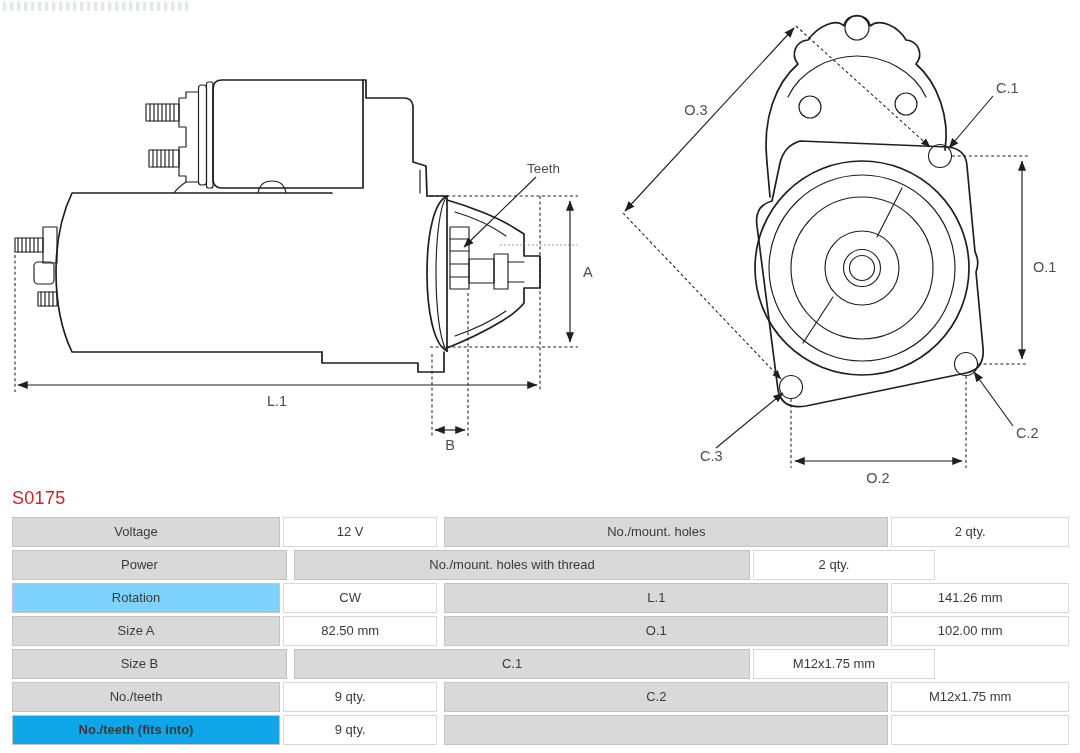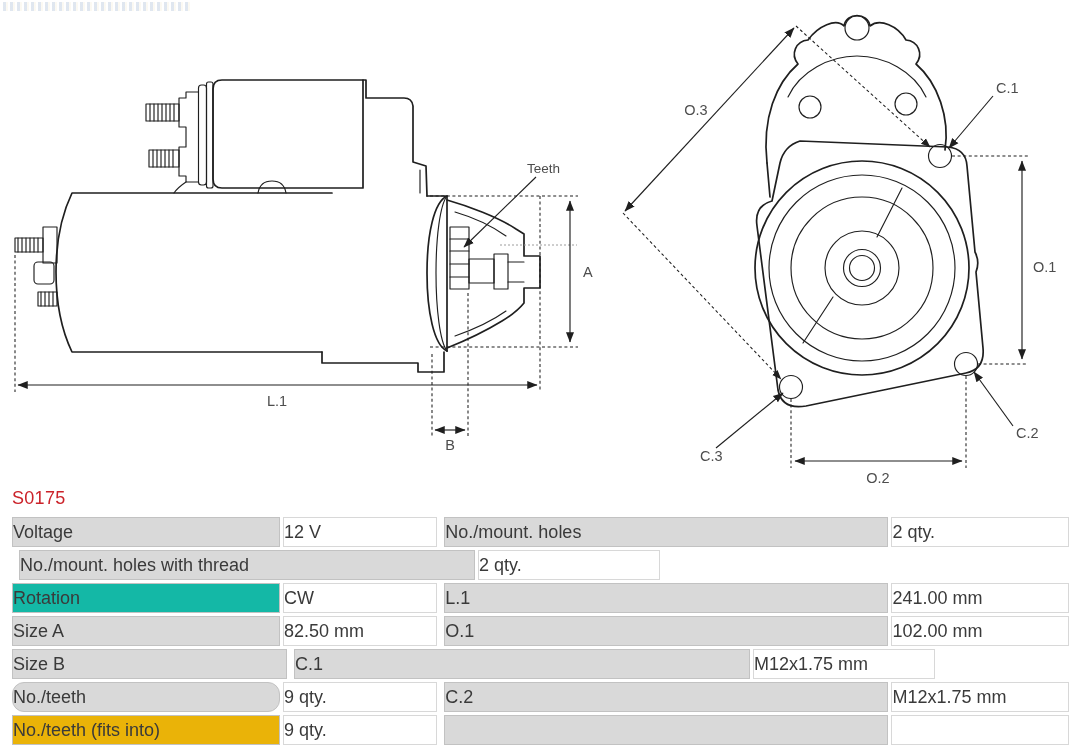--- a/index.html
+++ b/index.html
@@ -15,22 +15,22 @@
   .dim{fill:none;stroke:#1f1f1f;stroke-width:1.15;}
   .dash{fill:none;stroke:#1f1f1f;stroke-width:1.05;stroke-dasharray:3 2.6;}
   .dotg{fill:none;stroke:#9c9c9c;stroke-width:1;stroke-dasharray:2 2;}
   .lbl{fill:#4d4d4d;font-size:14.5px;font-family:"Liberation Sans","DejaVu Sans",sans-serif;}
   .lblS{fill:#4d4d4d;font-size:13.5px;font-family:"Liberation Sans","DejaVu Sans",sans-serif;}
   
   #part-number{position:absolute;left:12px;top:488px;font-size:18px;letter-spacing:.3px;}
   
   #spec-table{position:absolute;left:12px;top:517px;width:1057px;}
   .spec-row{display:flex;margin-bottom:3px;}
-  .cell{box-sizing:border-box;height:30px;line-height:28px;font-size:18px;color:#3a3a3a;
-        text-align:left;padding-right:20px;overflow:hidden;white-space:nowrap;}
+  .cell{box-sizing:border-box;height:30px;line-height:28px;font-size:13px;color:#3a3a3a;
+        text-align:center;padding-right:20px;overflow:hidden;white-space:nowrap;}
   .cell.label{background:#d9d9d9;border:1px solid #c2c2c2;width:275px;}
   .cell.value{background:#ffffff;border:1px solid #d8d8d8;width:158px;margin-left:3px;}
   .cell.label.wide{width:456px;margin-left:7px;}
   .cell.value.last{width:182px;}
 </style>
 </head>
 <body>
 
 <div id="page">
 
@@ -193,52 +193,53 @@
 
   <div id="spec-table">
     <div class="spec-row">
       <div class="cell label" style="background: rgb(217, 217, 217);">Voltage</div>
       <div class="cell value">12 V</div>
       <div class="cell label wide" style="background: rgb(217, 217, 217);">No./mount. holes</div>
       <div class="cell value last">2 qty.</div>
     </div>
 
     <div class="spec-row">
+      <div class="cell label" style="background: rgb(217, 217, 217);">Power</div>
       <div class="cell label wide" style="background: rgb(217, 217, 217);">No./mount. holes with thread</div>
       <div class="cell value last">2 qty.</div>
     </div>
 
     <div class="spec-row">
-      <div class="cell label" style="background: #14b8a6;">Rotation</div>
+      <div class="cell label" style="background: #7dd3fc;">Rotation</div>
       <div class="cell value">CW</div>
       <div class="cell label wide" style="background: rgb(217, 217, 217);">L.1</div>
-      <div class="cell value last">241.00 mm</div>
+      <div class="cell value last">141.26 mm</div>
     </div>
 
     <div class="spec-row">
       <div class="cell label" style="background: rgb(217, 217, 217);">Size A</div>
       <div class="cell value">82.50 mm</div>
       <div class="cell label wide" style="background: rgb(217, 217, 217);">O.1</div>
       <div class="cell value last">102.00 mm</div>
     </div>
 
     <div class="spec-row">
       <div class="cell label" style="background: rgb(217, 217, 217);">Size B</div>
       <div class="cell label wide" style="background: rgb(217, 217, 217);">C.1</div>
       <div class="cell value last">M12x1.75 mm</div>
     </div>
 
     <div class="spec-row">
-      <div class="cell label" style="background: rgb(217, 217, 217); border-radius: 12px;">No./teeth</div>
+      <div class="cell label" style="background: rgb(217, 217, 217);">No./teeth</div>
       <div class="cell value">9 qty.</div>
       <div class="cell label wide" style="background: rgb(217, 217, 217);">C.2</div>
       <div class="cell value last">M12x1.75 mm</div>
     </div>
 
     <div class="spec-row">
-      <div class="cell label" style="background: #eab308;">No./teeth (fits into)</div>
+      <div class="cell label" style="background: #0ea5e9; font-weight: bold;">No./teeth (fits into)</div>
       <div class="cell value">9 qty.</div>
       <div class="cell label wide" style="background: rgb(217, 217, 217);"></div>
       <div class="cell value last"></div>
     </div>
   </div>
 
 </div>
 
 </body></html>

